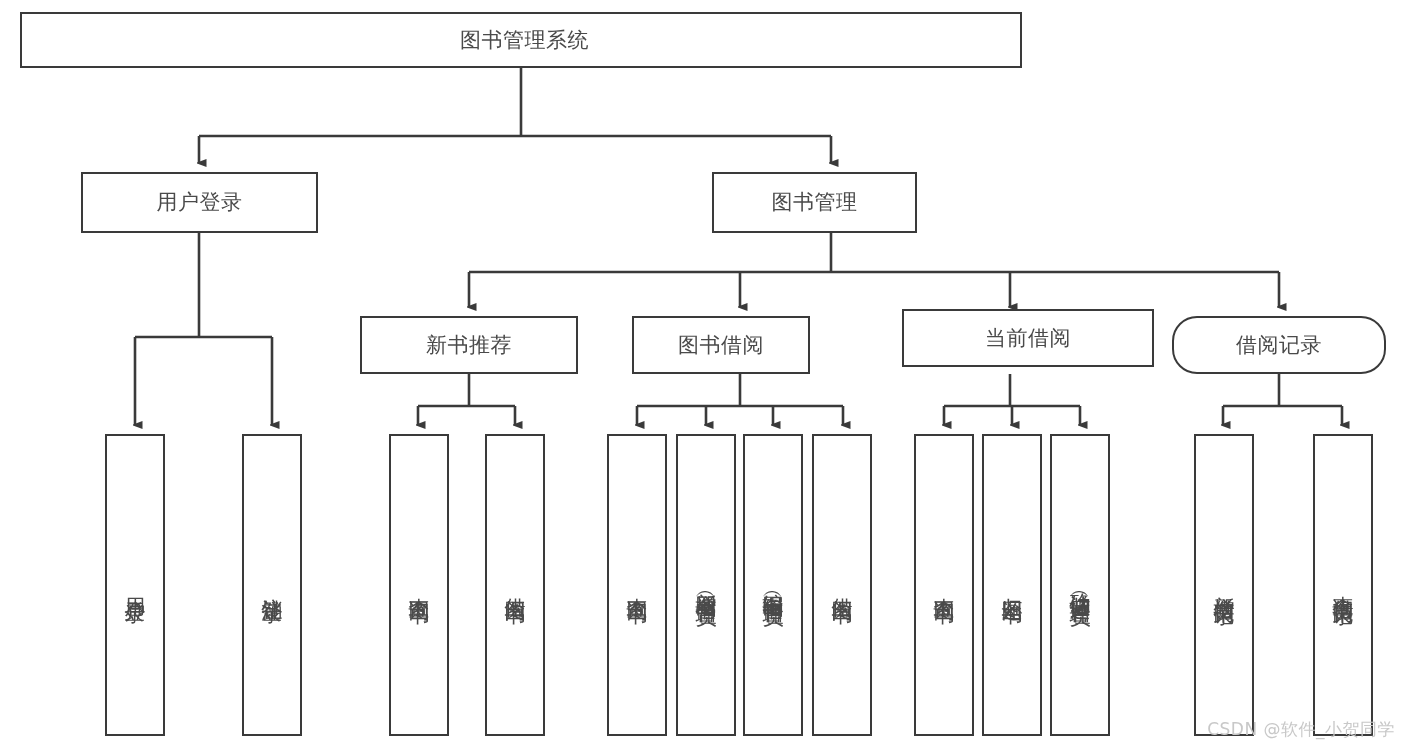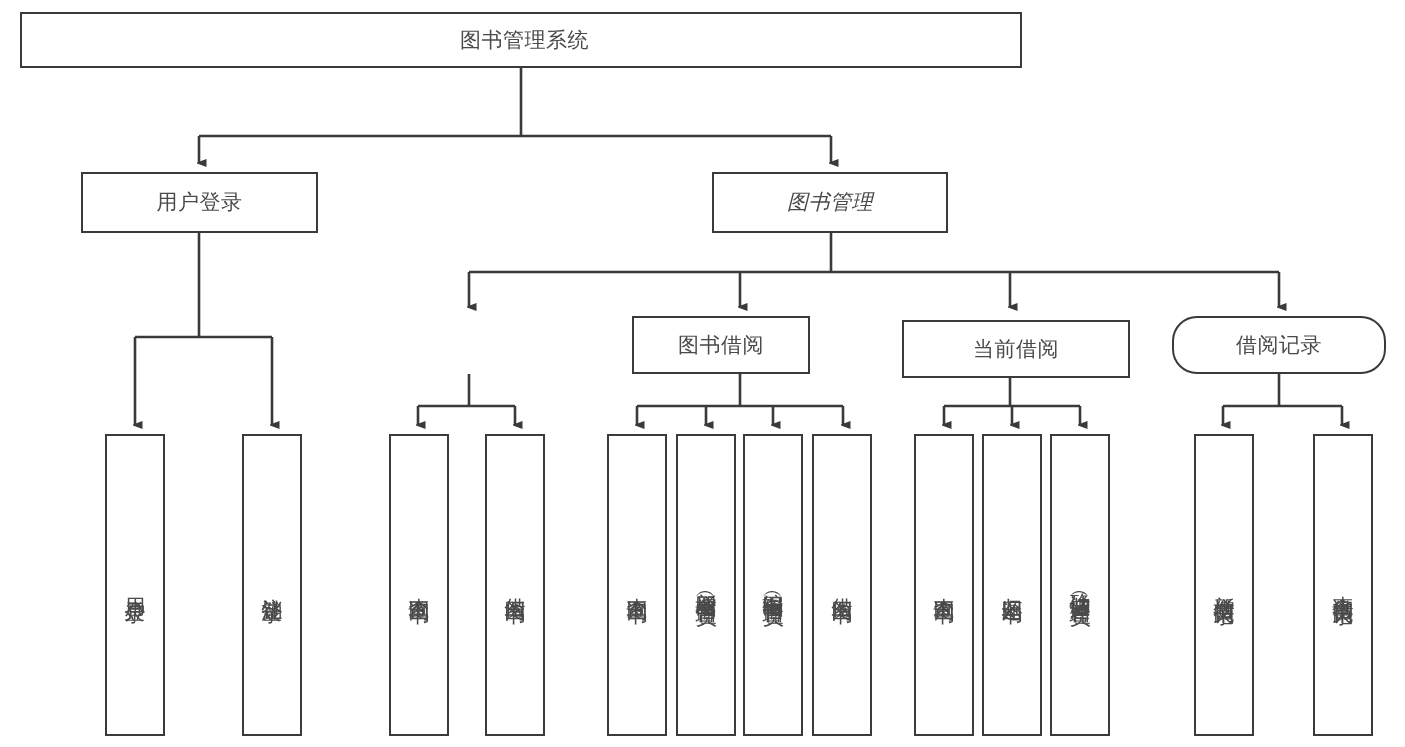--- a/index.html
+++ b/index.html
@@ -124,30 +124,33 @@
   </svg>
 
   <div class="node horiz" style="left:20px; top:12px; width:1002px; height:56px;padding-left:7px;">
     <span class="label">图书管理系统</span>
   </div>
 
   <div class="node horiz" style="left:81px; top:172px; width:237px; height:61px;">
     <span class="label">用户登录</span>
   </div>
 
-  <div class="node horiz" style="left:712px; top:172px; width:236px; height:61px;font-style:italic;">
+  <div class="node horiz" style="left:712px; top:172px; width:205px; height:61px;">
     <span class="label">图书管理</span>
   </div>
 
+  <div class="node horiz" style="left:360px; top:316px; width:218px; height:58px;">
+    <span class="label">新书推荐</span>
+  </div>
 
   <div class="node horiz" style="left:632px; top:316px; width:178px; height:58px;">
     <span class="label">图书借阅</span>
   </div>
 
-  <div class="node horiz" style="left:902px; top:320px; width:228px; height:58px;">
+  <div class="node horiz" style="left:902px; top:309px; width:252px; height:58px;">
     <span class="label">当前借阅</span>
   </div>
 
   <div class="node horiz" style="left:1172px; top:316px; width:214px; height:58px;border-radius:25px;">
     <span class="label">借阅记录</span>
   </div>
 
   <div class="node vert" style="left:105px; top:434px; width:60px; height:302px;">
     <span class="label">用户登录</span>
   </div>
@@ -193,14 +196,15 @@
   </div>
 
   <div class="node vert" style="left:1194px; top:434px; width:60px; height:302px;">
     <span class="label">新增借阅记录</span>
   </div>
 
   <div class="node vert" style="left:1313px; top:434px; width:60px; height:302px;">
     <span class="label">查询借阅记录</span>
   </div>
 
+  <div id="watermark">CSDN @软件_小贺同学</div>
 
 </div>
 
 </body></html>

